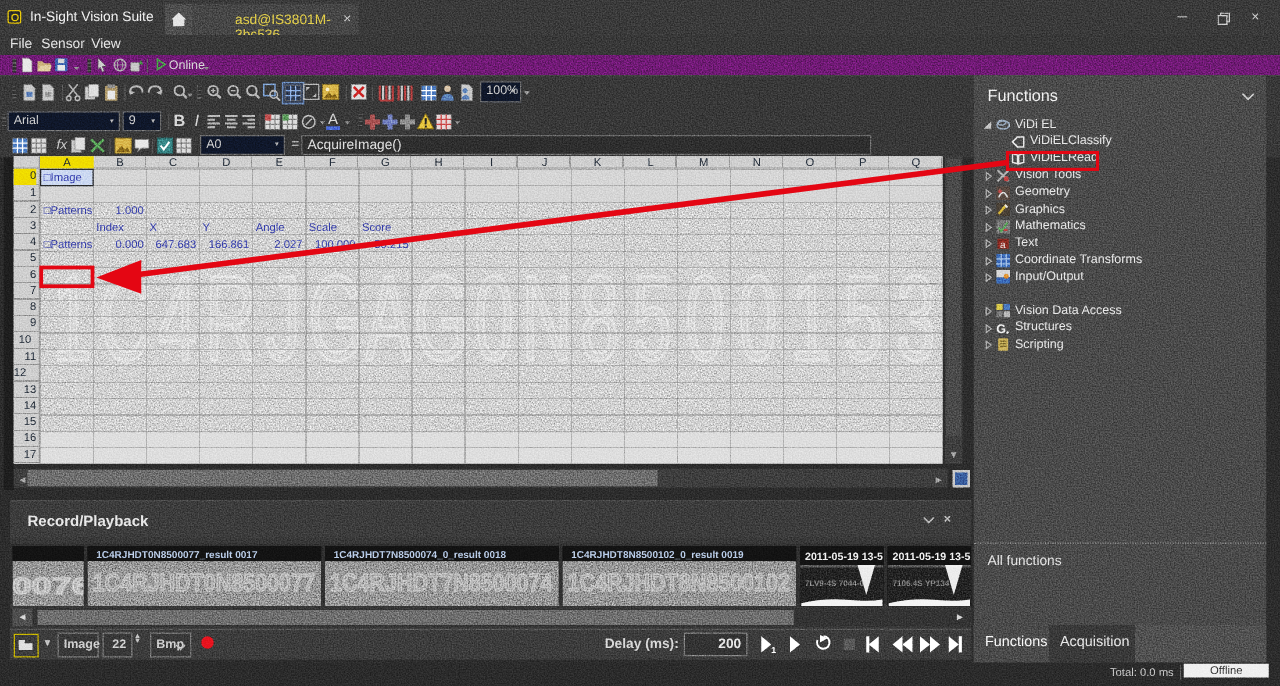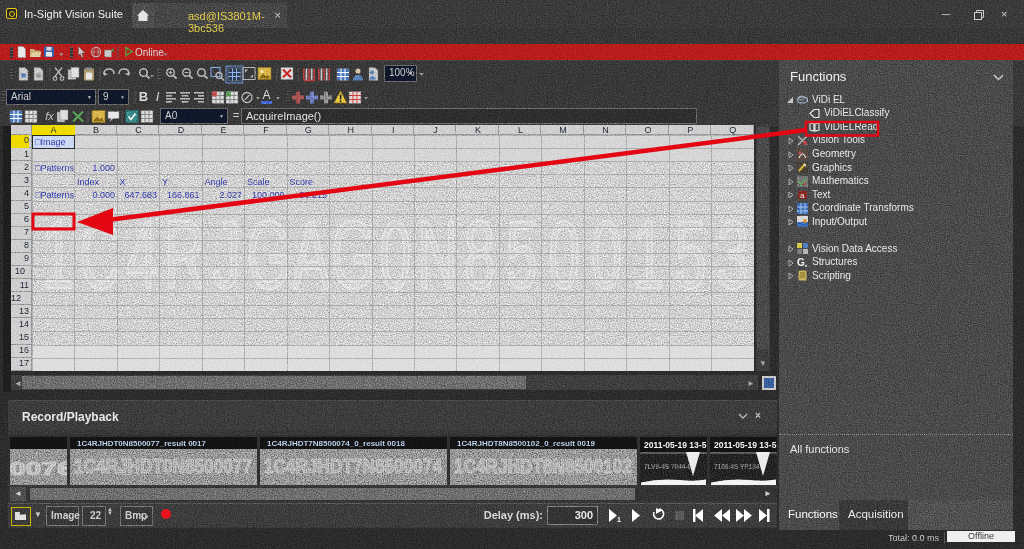--- a/index.html
+++ b/index.html
@@ -13,21 +13,21 @@
 #appicon:after { content:""; position:absolute; left:2px; top:2px; width:4px; height:4px; border:1px solid #e8c80a; border-radius:50%; }
 #apptitle { position:absolute; left:24px; top:8px; font-size:11px; color:#f0f0f0; }
 #hometab { position:absolute; left:132px; top:3px; width:22px; height:25px; background:#4e4e4e; }
 #activetab { position:absolute; left:154px; top:3px; width:133px; height:25px; background:#464646; }
 #tabtext { position:absolute; left:6px; top:7px; font-size:11px; color:#e3cf4a;padding-left:28px; }
 .winbtn { position:absolute; top:8px; color:#cfcfcf; font-size:11px; }
 
 #menubar { position:absolute; left:0; top:28px; width:1024px; height:16px; background:#383838; }
 #menubar span { position:absolute; top:1px; font-size:11px; color:#e5e5e5; }
 
-#qbar { position:absolute; left:0; top:44px; width:1024px; height:16px; background:#b91c1c; }
+#qbar { position:absolute; left:0; top:44px; width:1024px; height:16px; background:#701a75; }
 #row1 { position:absolute; left:0; top:60px; width:1024px; height:27px; background:#383838; border-top:1px solid #444; }
 #row2 { position:absolute; left:0; top:87px; width:1024px; height:21px; background:#383838; }
 #row3 { position:absolute; left:0; top:108px; width:1024px; height:18px; background:#383838; }
 .grip { position:absolute; width:3px; background:repeating-linear-gradient(180deg,#5a5a5a 0 1px,#333 1px 3px); }
 .ic { position:absolute; width:15px; height:15px; font-size:11px; color:#b9b9b9; text-align:center; line-height:15px; }
 .combo { position:absolute; background:#0f172a; border:1px solid #6a6a6a; color:#cfcfcf; font-size:10px; }
 .combo .cv { position:absolute; left:4px; top:1px; }
 .combo .ca { position:absolute; right:3px; top:4px; font-size:5px; color:#bbb; }
 
 #sheet { position:absolute; left:11px; top:125px; width:743px; height:246px; background:#dedede; }
@@ -60,20 +60,25 @@
     <div style="position:absolute;right:6px;top:6px;color:#ccc;font-size:11px;">×</div>
   </div>
   <div class="winbtn" style="left:942px;">─</div>
   <div class="winbtn" style="left:974px;top:10px;"><svg width="11" height="11">
           <path d="M2.5 2.5 V0.5 H9.5 V7.5 H7.5" fill="none" stroke="#cfcfcf"></path>
           <rect x="0.5" y="2.5" width="7" height="7" fill="none" stroke="#cfcfcf"></rect>
         </svg></div>
   <div class="winbtn" style="left:1001px;">×</div>
 </div>
 
+<div id="menubar">
+  <span style="left:8px;">File</span>
+  <span style="left:33px;">Sensor</span>
+  <span style="left:73px;">View</span>
+</div>
 
 <div id="qbar">
   <svg width="180" height="16" style="position:absolute;left:0;top:0;">
         <g transform="translate(17,2.5)">
           <path d="M1 0 H6 L8.5 2.5 V11 H1 Z" fill="#e8e8e8" stroke="#999" stroke-width="0.5"></path>
         </g>
         <g transform="translate(30,3.5)">
           <path d="M0 1.5 L4 1.5 L5.2 3 L10.5 3 L10.5 9.5 L0 9.5 Z" fill="#c9b078"></path>
           <path d="M0 9.5 L2.4 4.8 L11.5 4.8 L9.5 9.5 Z" fill="#e0cfa0"></path>
         </g>
@@ -576,21 +581,21 @@
     <div class="abs" style="left:99px;top:3px;color:#c8c8c8;font-size:6px;line-height:4px;">▲<br>▼</div>
     <div class="combo" style="left:112px;top:2px;width:33px;height:20px;background:#383838;border-color:#777;">
           <span class="cv" style="top:3px;">Bmp</span>
           <svg style="position:absolute;right:3px;top:8px;" width="9" height="6">
             <path d="M1 1 L4.5 4.5 L8 1" fill="none" stroke="#c0c0c0" stroke-width="1.2"></path>
           </svg>
         </div>
     <div class="abs" style="left:153px;top:5px;width:10px;height:10px;border-radius:50%;background:#e8131e;"></div>
     <span style="position:absolute;left:460px;top:5px;width:75px;text-align:right;font-size:11px;color:#d8d8d8;">Delay (ms):</span>
     <div class="abs" style="left:539px;top:2px;width:51px;height:19px;background:#333;border:1px solid #808080;">
-      <span style="position:absolute;right:4px;top:2px;font-size:11px;color:#e8e8e8;">300</span>
+      <span style="position:absolute;right:4px;top:2px;font-size:11px;color:#e8e8e8;">200</span>
     </div>
     <svg class="abs" style="left:595px;top:4px;" width="175" height="15">
       <path d="M6 1 L14 7.5 L6 14 Z" fill="#fff"></path>
           <text x="14" y="14" font-size="7" fill="#fff">1</text>
       <path d="M29 1 L37 7.5 L29 14 Z" fill="#fff"></path>
       <g stroke="#fff" stroke-width="1.6" fill="none">
             <path d="M51 4 A 5 5 0 1 0 56 1"></path>
           </g>
           <path d="M53 0 L59 2.5 L53 6 Z" fill="#fff"></path>
       <rect x="72" y="3" width="9" height="9" fill="#5a5a5a"></rect>

